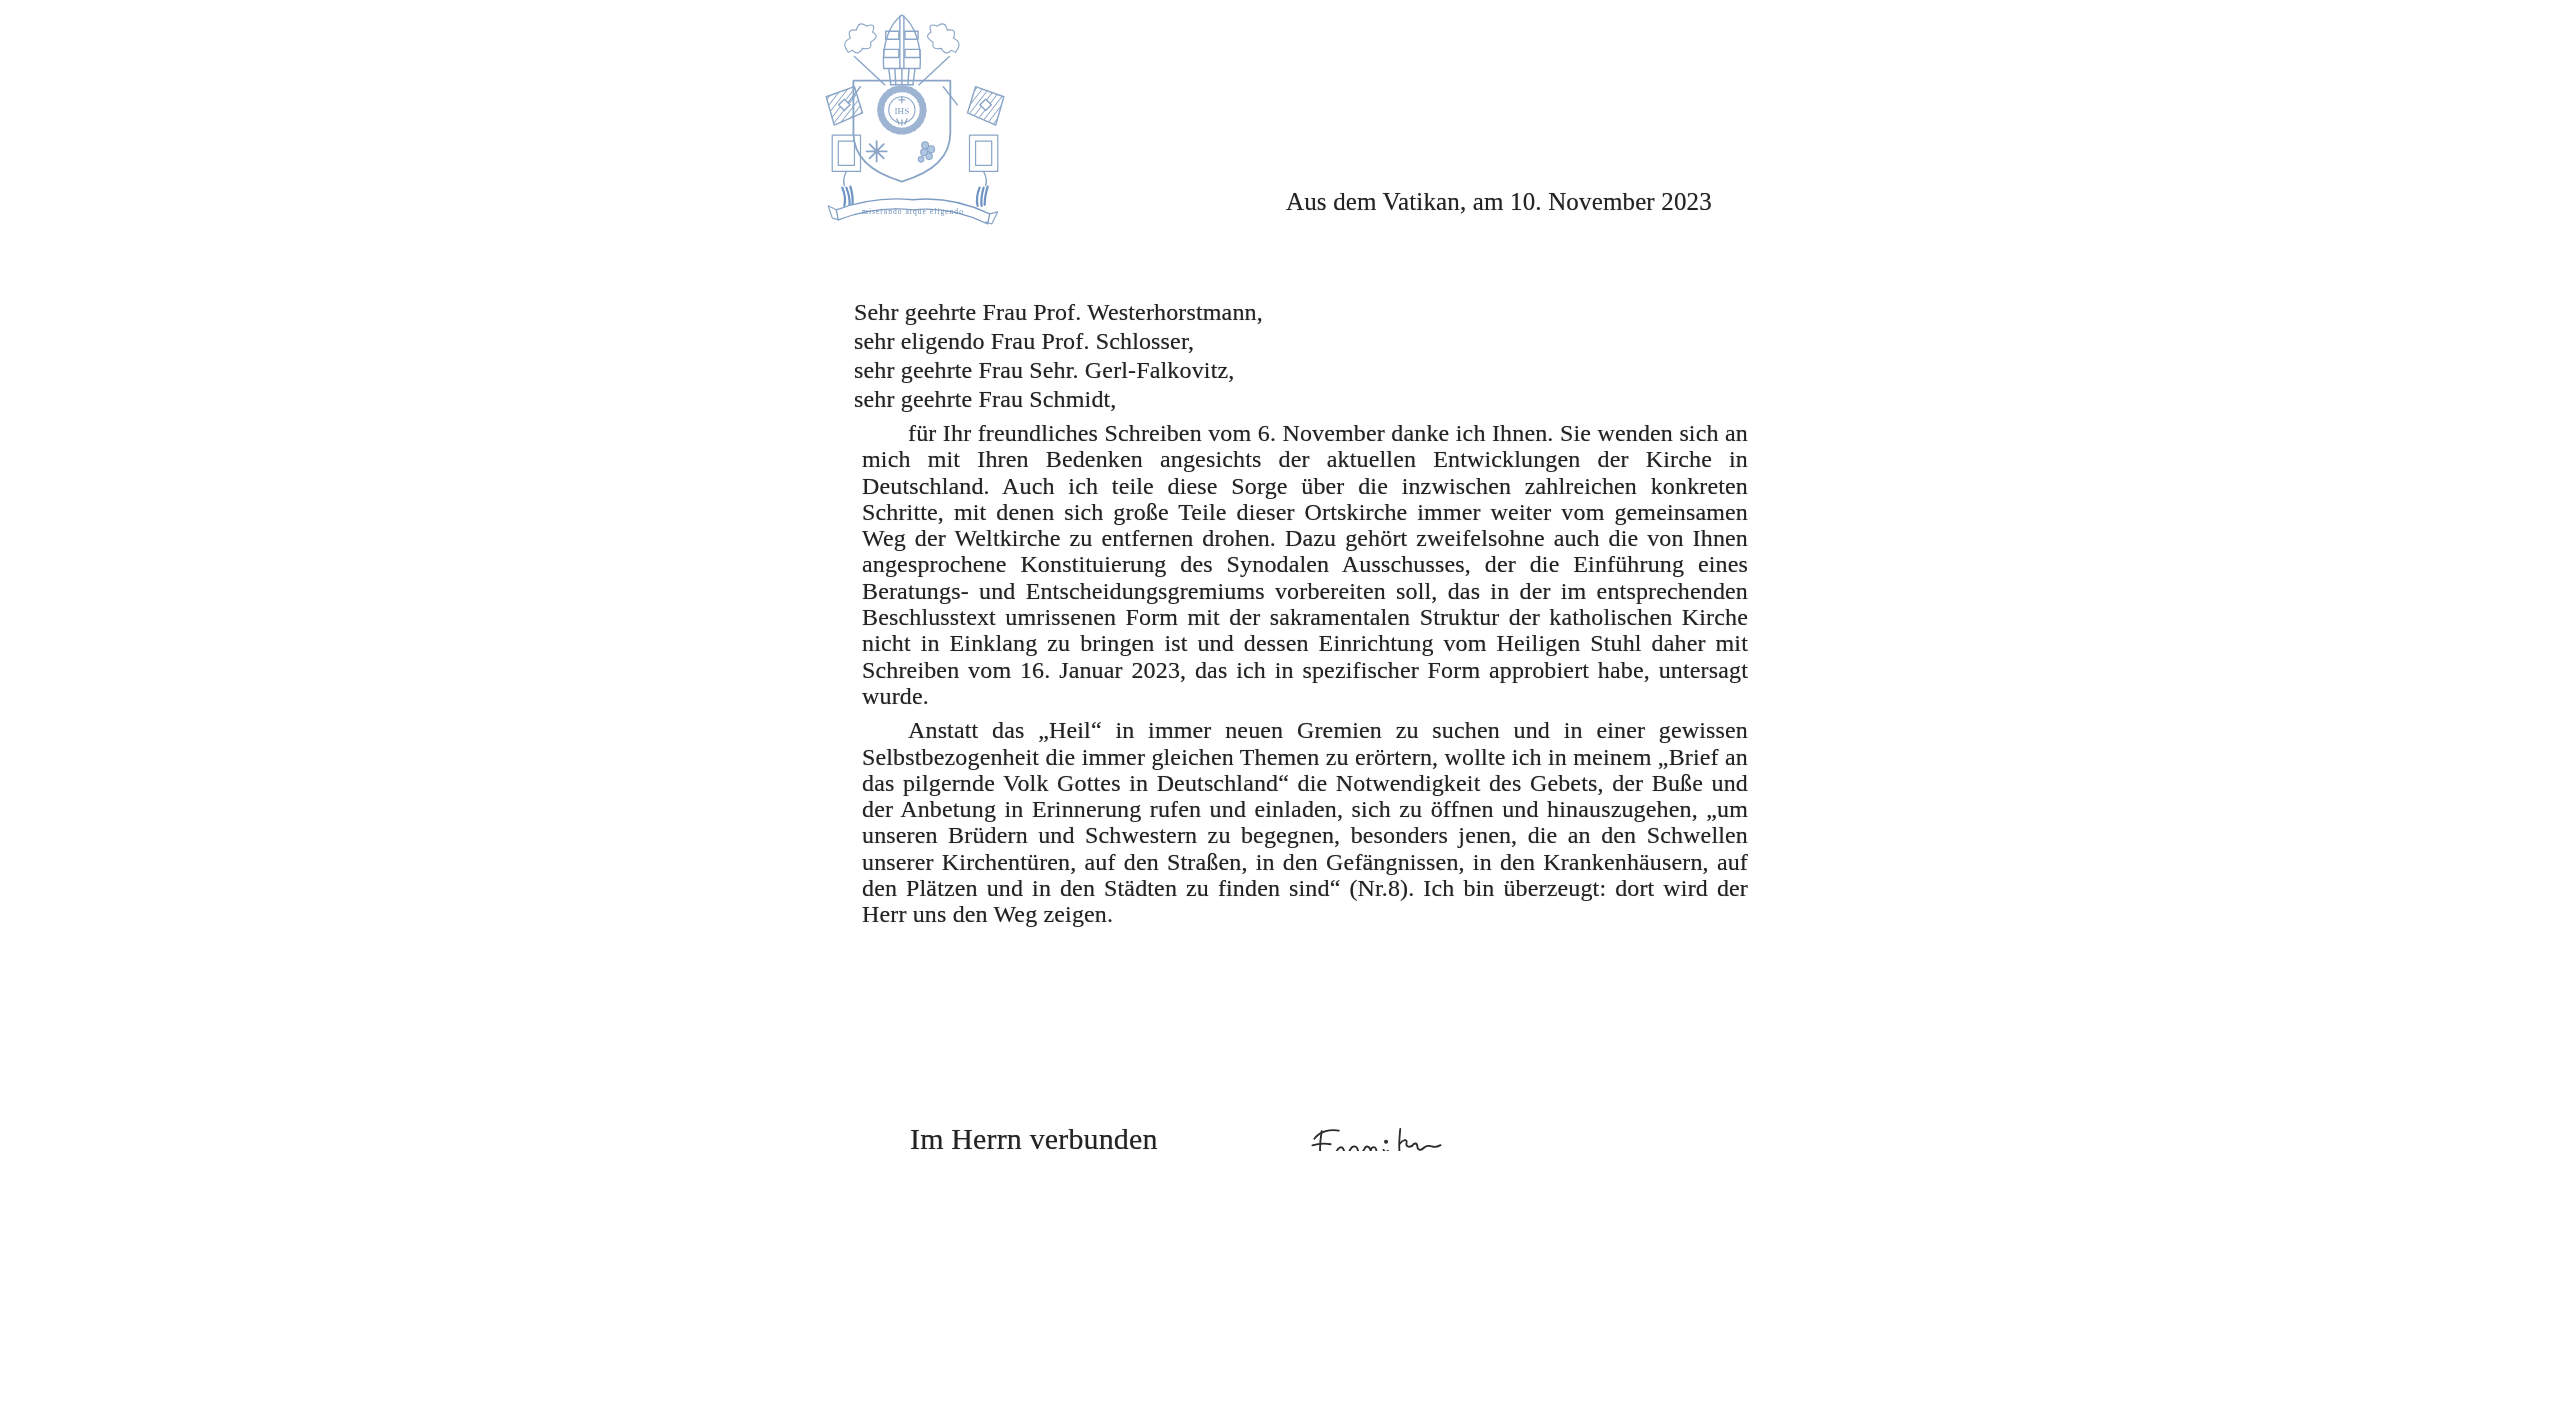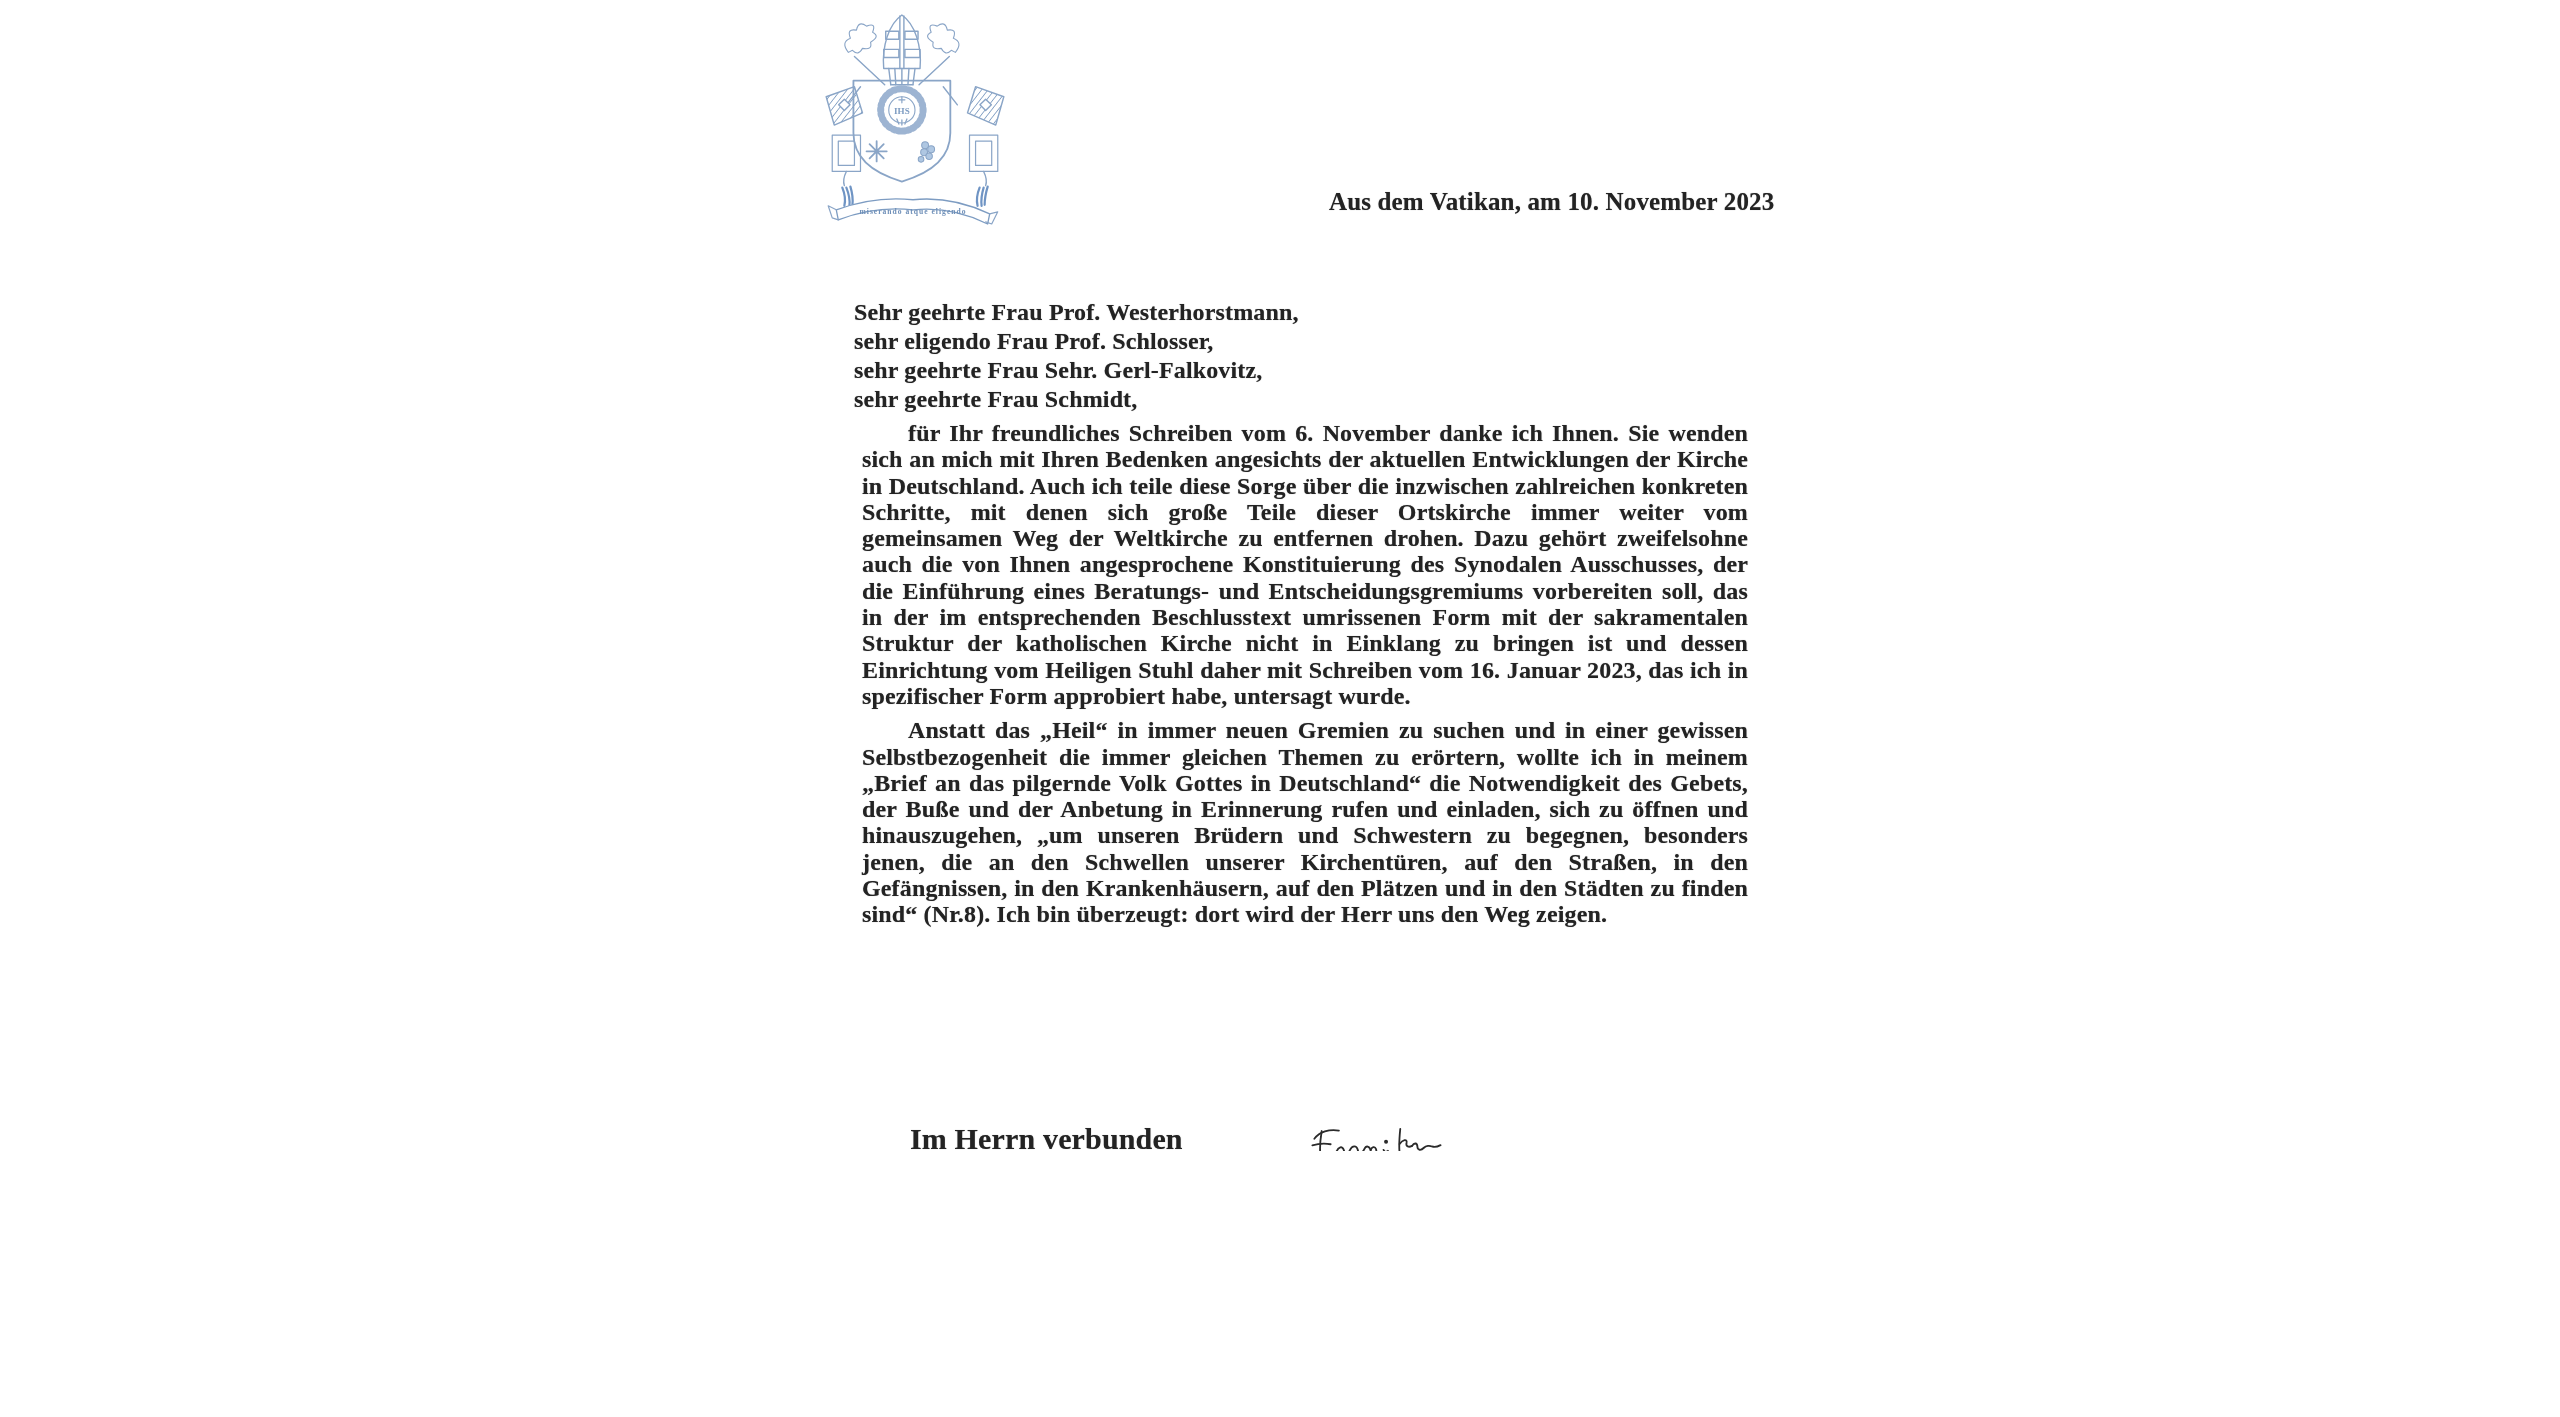--- a/index.html
+++ b/index.html
@@ -3,31 +3,30 @@
 <meta charset="utf-8">
 <style>
   html,body{margin:0;padding:0;background:#ffffff;}
   .page{
     position:relative;
     width:2560px;height:1151px;
     background:#ffffff;
     overflow:hidden;
     font-family:"Liberation Serif", serif;
     color:#222222;
-    font-weight:bold;
   }
   
   .scan-text{
     color:#232323;
     text-shadow:0 0 0.8px rgba(30,30,30,.5);
     letter-spacing:.15px;
   }
   .date-line{
     position:absolute;left:1286px;top:188px;
-    font-size:25px;white-space:nowrap;margin-left:43px;
+    font-size:25px;white-space:nowrap;
   }
   .salutation{
     position:absolute;left:854px;top:270px;
     font-size:24px;line-height:29px;margin-top:28px;
   }
   .body-block{
     position:absolute;left:854px;top:412px;width:902px;
     font-size:24px;line-height:26.3px;
     text-align:justify;
   }

